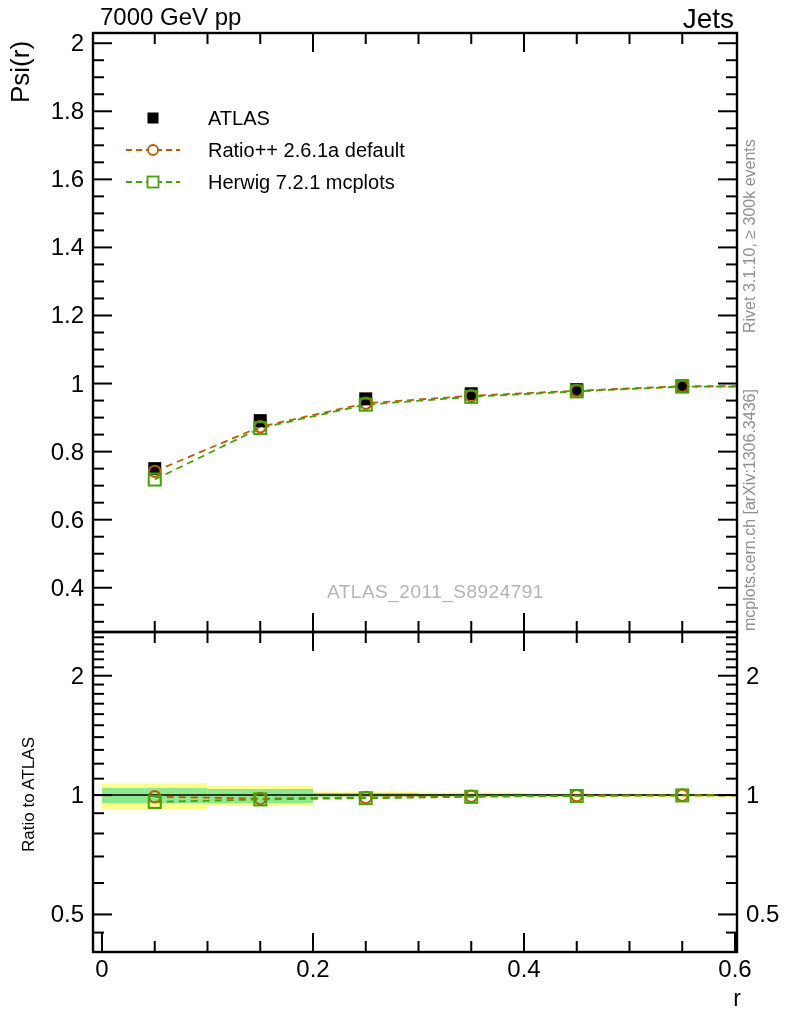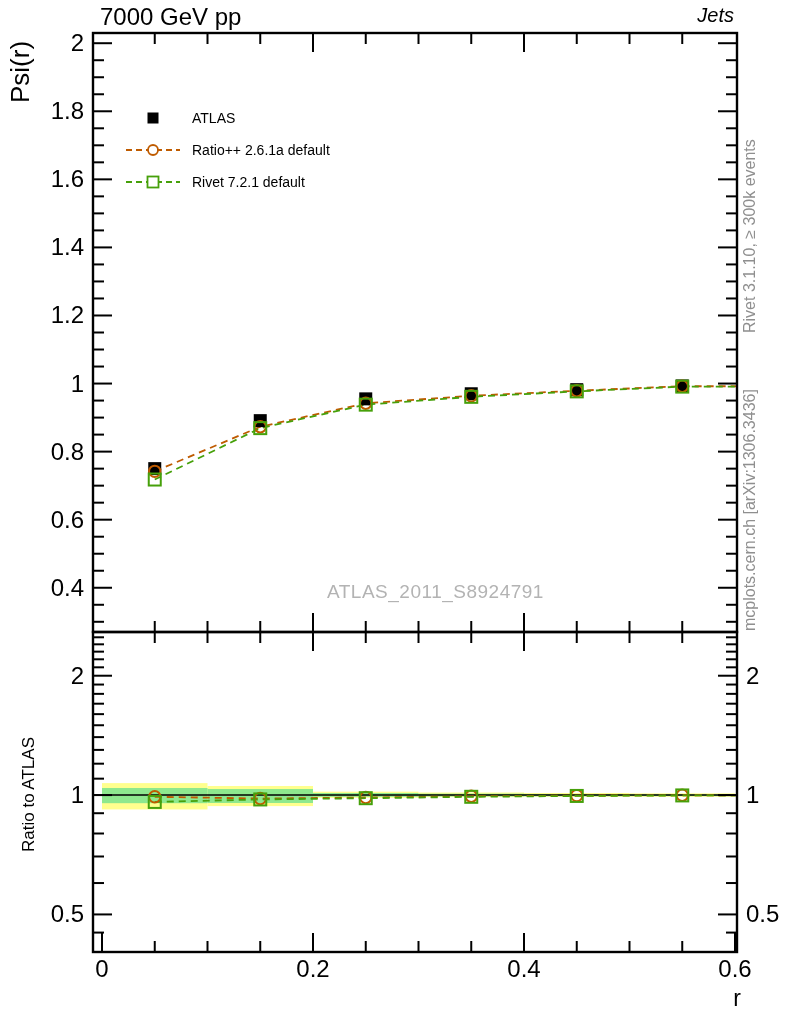--- a/index.html
+++ b/index.html
@@ -2,30 +2,30 @@
 <html><head>
 <meta charset="utf-8">
 <style>
   html,body{margin:0;padding:0;background:#fff;}
   .page{position:relative;width:786px;height:1024px;background:#ffffff;
         font-family:"Liberation Sans",sans-serif;overflow:hidden;}
   .t{position:absolute;color:#000;line-height:1.1;}
   .rot{transform-origin:0 0;transform:rotate(-90deg);white-space:nowrap;}
   #plot-svg{position:absolute;left:0;top:0;}
   .title-left{left:100px;top:4px;font-size:24px;text-align:center;}
-  .title-right{right:52px;top:4px;font-size:20px;font-style:italic;}
+  .title-right{right:52px;top:4px;font-size:28px;}
   .ylabel-main{left:6px;top:103px;font-size:26px;}
   .ylabel-ratio{left:20px;top:852px;font-size:17px;}
   .note{color:#8f8f8f;font-size:16px;}
   .note-rivet{left:741px;top:333px;}
   .note-mcplots{left:741px;top:631px;}
   .watermark{left:327px;top:582px;font-size:19px;color:#b3b3b3;letter-spacing:0.5px;}
   .legend{position:absolute;left:126px;top:102px;}
   .legend-row{display:flex;align-items:center;height:32px;}
-  .legend-label{margin-left:12px;font-size:14px;color:#000;white-space:nowrap;}
+  .legend-label{margin-left:28px;font-size:20px;color:#000;white-space:nowrap;}
 </style>
 </head>
 <body>
 
 <div class="page">
   <svg id="plot-svg" width="786" height="1024">
       <rect x="102" y="783.1023657757389" width="105.5" height="26.330519717469656" fill="#ffff8e"></rect>
       <rect x="207.5" y="786.0183137721009" width="105.5" height="20.077999461568538" fill="#ffff8e"></rect>
       <rect x="313" y="791.6646823774729" width="105.5" height="6.187449377729536" fill="#ffff8e"></rect>
       <rect x="418.5" y="792.5108698990265" width="105.5" height="4.6426855872640544" fill="#ffff8e"></rect>
@@ -297,16 +297,16 @@
           <line x1="0" y1="8" x2="54" y2="8" stroke="#bf5b00" stroke-width="1.8" stroke-dasharray="6,4"></line>
           <circle cx="27" cy="8" r="5" fill="#fff" stroke="#bf5b00" stroke-width="1.8"></circle>
         </svg>
         <span class="legend-label">Ratio++ 2.6.1a default</span>
       </div>
       <div class="legend-row">
         <svg width="54" height="16">
           <line x1="0" y1="8" x2="54" y2="8" stroke="#46a00a" stroke-width="1.8" stroke-dasharray="6,4"></line>
           <rect x="21.5" y="2.5" width="11" height="11" fill="#fff" stroke="#46a00a" stroke-width="1.8"></rect>
         </svg>
-        <span class="legend-label">Rivet 7.2.1 default</span>
+        <span class="legend-label">Herwig 7.2.1 mcplots</span>
       </div>
     </div>
 </div>
 
 </body></html>

